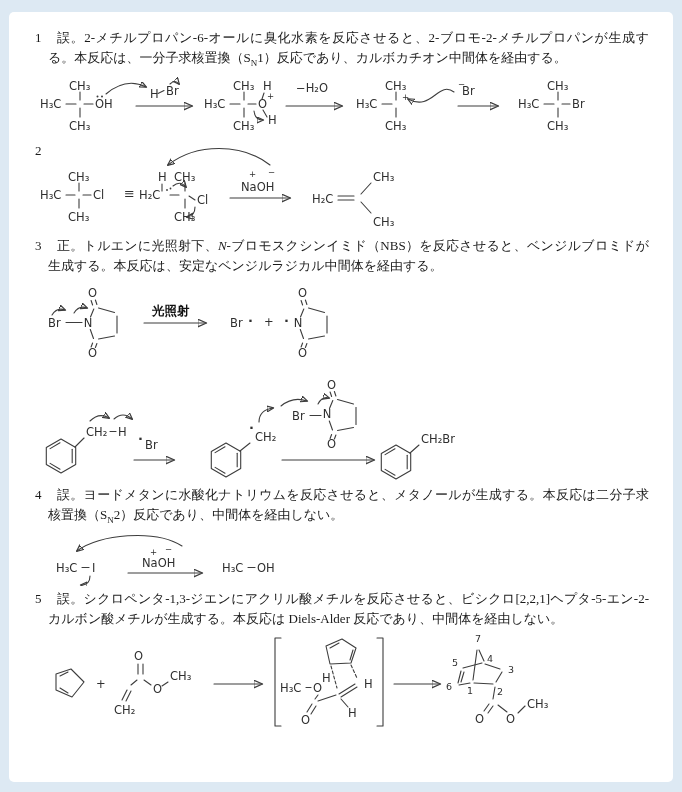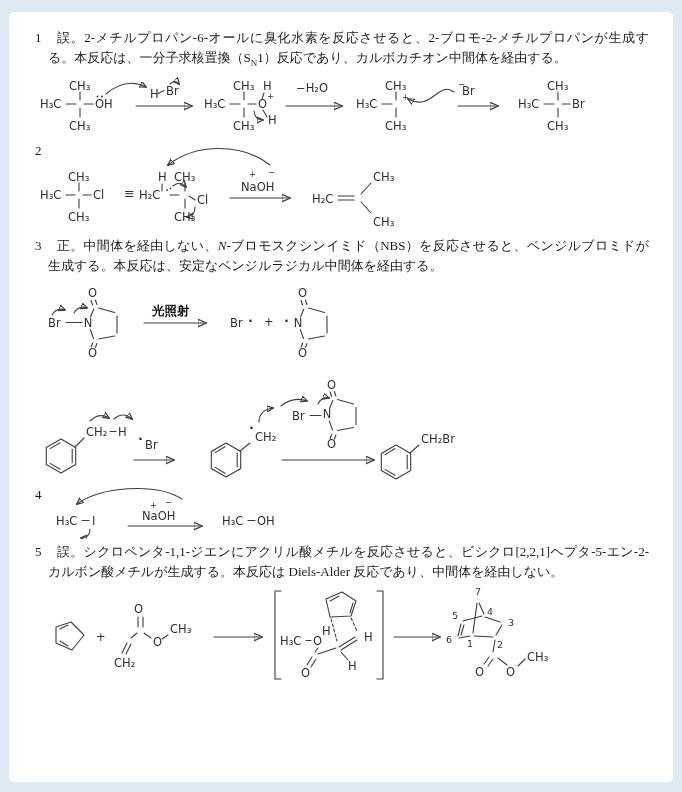--- a/index.html
+++ b/index.html
@@ -170,21 +170,21 @@
         <line x1="304" y1="59" x2="320" y2="59"></line>
       <line x1="327" y1="53" x2="337" y2="42"></line>
         <line x1="327" y1="61" x2="337" y2="72"></line>
     </g>
     <text x="278" y="62">H₂C</text>
     <text x="339" y="40">CH₃</text>
     <text x="339" y="85">CH₃</text>
   </svg>
 
   <div class="item">
-    <span class="num">3</span><span><span>正。中間体を経由しない、</span><i>N</i><span>-ブロモスクシンイミド（NBS）を反応させると、ベンジルブロミドが生成する。本反応は、安定なベンジルラジカル中間体を経由する。</span></span>
+    <span class="num">3</span><span><span>正。トルエンに光照射下、</span><i>N</i><span>-ブロモスクシンイミド（NBS）を反応させると、ベンジルブロミドが生成する。本反応は、安定なベンジルラジカル中間体を経由する。</span></span>
   </div>
 
   <svg class="scheme" width="420" height="86" viewBox="0 0 420 86">
     <text x="14" y="48">Br</text>
     <line x1="32" y1="43.5" x2="48" y2="43.5"></line>
     <path d="M 18,36 q 5,-8 13,-5" marker-end="url(#ch)"></path>
     <path d="M 40,34 q 5,-8 13,-5" marker-end="url(#ch)"></path>
     <use href="#succ" x="54" y="43.5"></use>
     <text x="118" y="36" class="jp">光照射</text>
     <line x1="110" y1="44" x2="172" y2="44" marker-end="url(#ah)"></line>
@@ -216,40 +216,40 @@
     <text x="258" y="52">Br</text>
     <line x1="276" y1="47.5" x2="287" y2="47.5"></line>
     <use href="#succ" x="293" y="46"></use>
     <line x1="248" y1="92" x2="340" y2="92" marker-end="url(#ah)"></line>
     <use href="#benz" x="362" y="94"></use>
     <line x1="376" y1="85" x2="385" y2="77"></line>
     <text x="387" y="75">CH₂Br</text>
   </svg>
 
   <div class="item">
-    <span class="num">4</span>
+    <span class="num">4</span><span><span>誤。ヨードメタンに水酸化ナトリウムを反応させると、メタノールが生成する。本反応は二分子求核置換（S</span><sub>N</sub><span>2）反応であり、中間体を経由しない。</span></span>
   </div>
 
   <svg class="scheme" width="300" height="54" viewBox="0 0 300 54">
     <path d="M 148,14 C 122,-3 64,2 43,19" marker-end="url(#ch)"></path>
     <text x="22" y="40">H₃C</text>
     <line x1="48" y1="35.5" x2="55" y2="35.5"></line>
     <text x="58" y="40">I</text>
     <path d="M 56,44 q 0,9 -9,9" marker-end="url(#ch)"></path>
     <text x="116" y="23" class="sm">+</text>
     <text x="131" y="20" class="sm">−</text>
     <text x="108" y="35">NaOH</text>
     <line x1="94" y1="41" x2="168" y2="41" marker-end="url(#ah)"></line>
     <text x="188" y="40">H₃C</text>
     <line x1="214" y1="35.5" x2="221" y2="35.5"></line>
     <text x="223" y="40">OH</text>
   </svg>
 
   <div class="item">
-    <span class="num">5</span><span><span>誤。シクロペンタ-1,1-ジエンにアクリル酸メチルを反応させると、ビシクロ[2,2,1]ヘプタ-5-エン-2-カルボン酸メチルが生成する。本反応は Diels-Alder 反応であり、中間体を経由しない。</span></span>
+    <span class="num">5</span><span><span>誤。シクロペンタ-1,3-ジエンにアクリル酸メチルを反応させると、ビシクロ[2,2,1]ヘプタ-5-エン-2-カルボン酸メチルが生成する。本反応は Diels-Alder 反応であり、中間体を経由しない。</span></span>
   </div>
 
   <svg class="scheme" width="610" height="96" viewBox="0 0 610 96">
     <g>
       <polygon points="37,37 50,50 38,65 22,58 22,42"></polygon>
       <line x1="26" y1="44" x2="34" y2="40"></line>
       <line x1="26" y1="56" x2="34" y2="61"></line>
     </g>
     <text x="62" y="56">+</text>
     <g>

